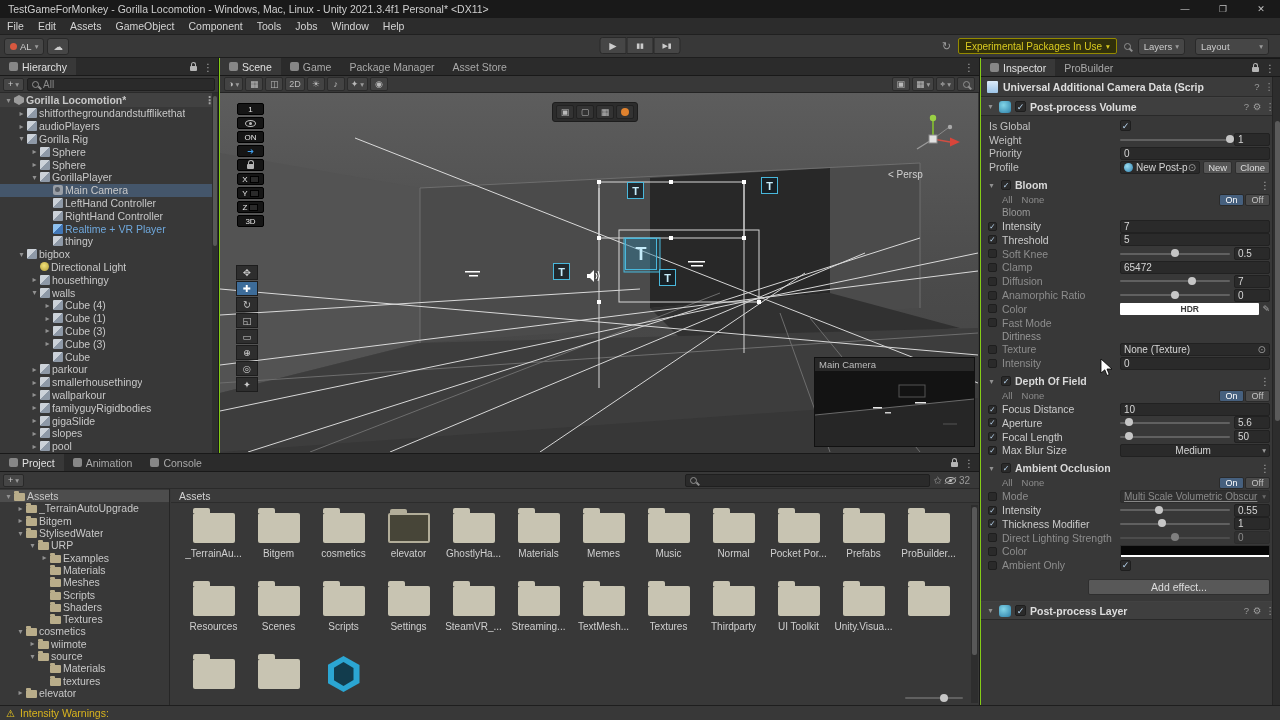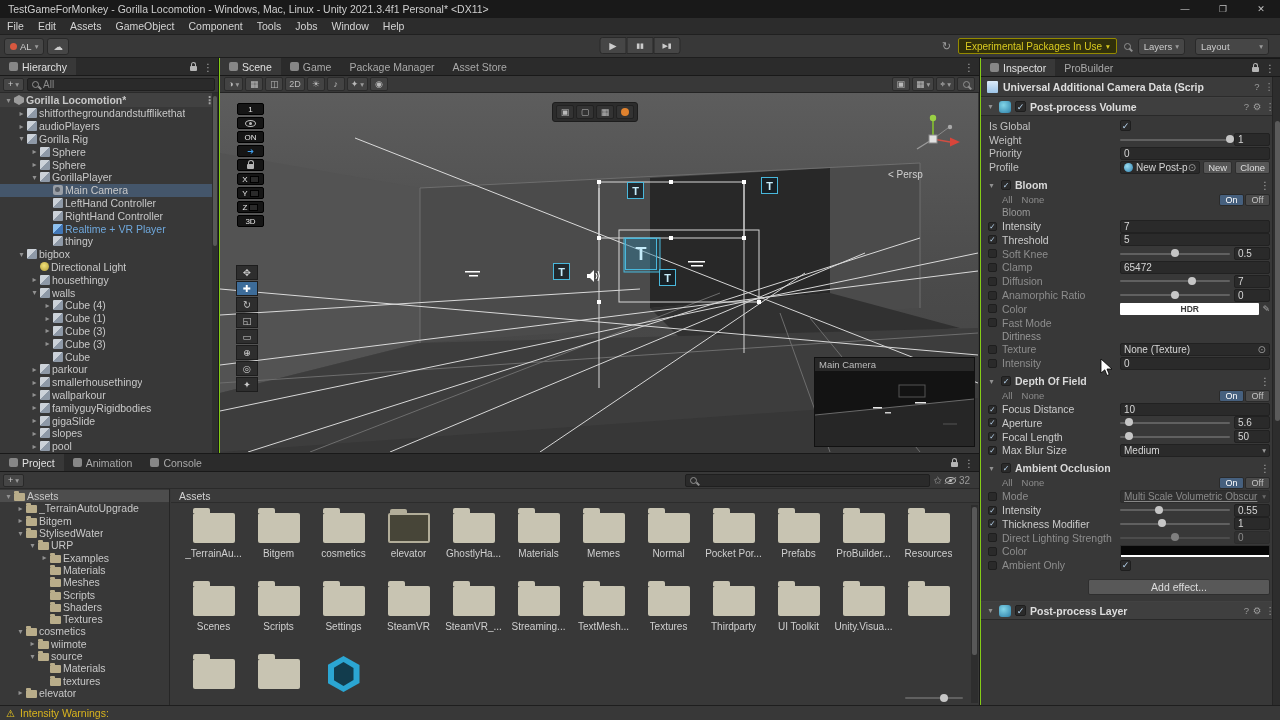--- a/index.html
+++ b/index.html
@@ -749,20 +749,24 @@
             <div class="gcell">
               <div class="gfolder"></div>
               <div class="glabel">Materials</div>
             </div>
             <div class="gcell">
               <div class="gfolder"></div>
               <div class="glabel">Memes</div>
             </div>
             <div class="gcell">
               <div class="gfolder"></div>
+              <div class="glabel">Music</div>
+            </div>
+            <div class="gcell">
+              <div class="gfolder"></div>
               <div class="glabel">Normal</div>
             </div>
             <div class="gcell">
               <div class="gfolder"></div>
               <div class="glabel">Pocket Por...</div>
             </div>
             <div class="gcell">
               <div class="gfolder"></div>
               <div class="glabel">Prefabs</div>
             </div>
@@ -778,24 +782,20 @@
               <div class="gfolder"></div>
               <div class="glabel">Scenes</div>
             </div>
             <div class="gcell">
               <div class="gfolder"></div>
               <div class="glabel">Scripts</div>
             </div>
             <div class="gcell">
               <div class="gfolder"></div>
               <div class="glabel">Settings</div>
-            </div>
-            <div class="gcell">
-              <div class="gfolder"></div>
-              <div class="glabel">SteamVR</div>
             </div>
             <div class="gcell">
               <div class="gfolder"></div>
               <div class="glabel">SteamVR_...</div>
             </div>
             <div class="gcell">
               <div class="gfolder"></div>
               <div class="glabel">Streaming...</div>
             </div>
             <div class="gcell">
@@ -1060,21 +1060,21 @@
               </div>
               <div class="ifield slval">50</div>
             </div>
           </div>
         </div>
         <div class="irow param on">
           <span class="cb ovcb">✓</span>
           <span class="ilabel">Max Blur Size</span>
           <div class="ival">
             <div class="ifield">
-              <span style="flex: 1 1 0%; overflow: hidden; white-space: nowrap;">Medium</span>
+              <span style="flex: 1 1 0%; overflow: hidden; white-space: nowrap; text-align: center;">Medium</span>
               <span class="caret">▾</span>
             </div>
           </div>
         </div>
         <div class="igroup">
           <span class="arrow">▾</span>
           <span class="cb ovgc">✓</span>
           <span>Ambient Occlusion</span>
           <span class="dots" style="margin-left: auto; font-weight: normal;">⋮</span>
         </div>

